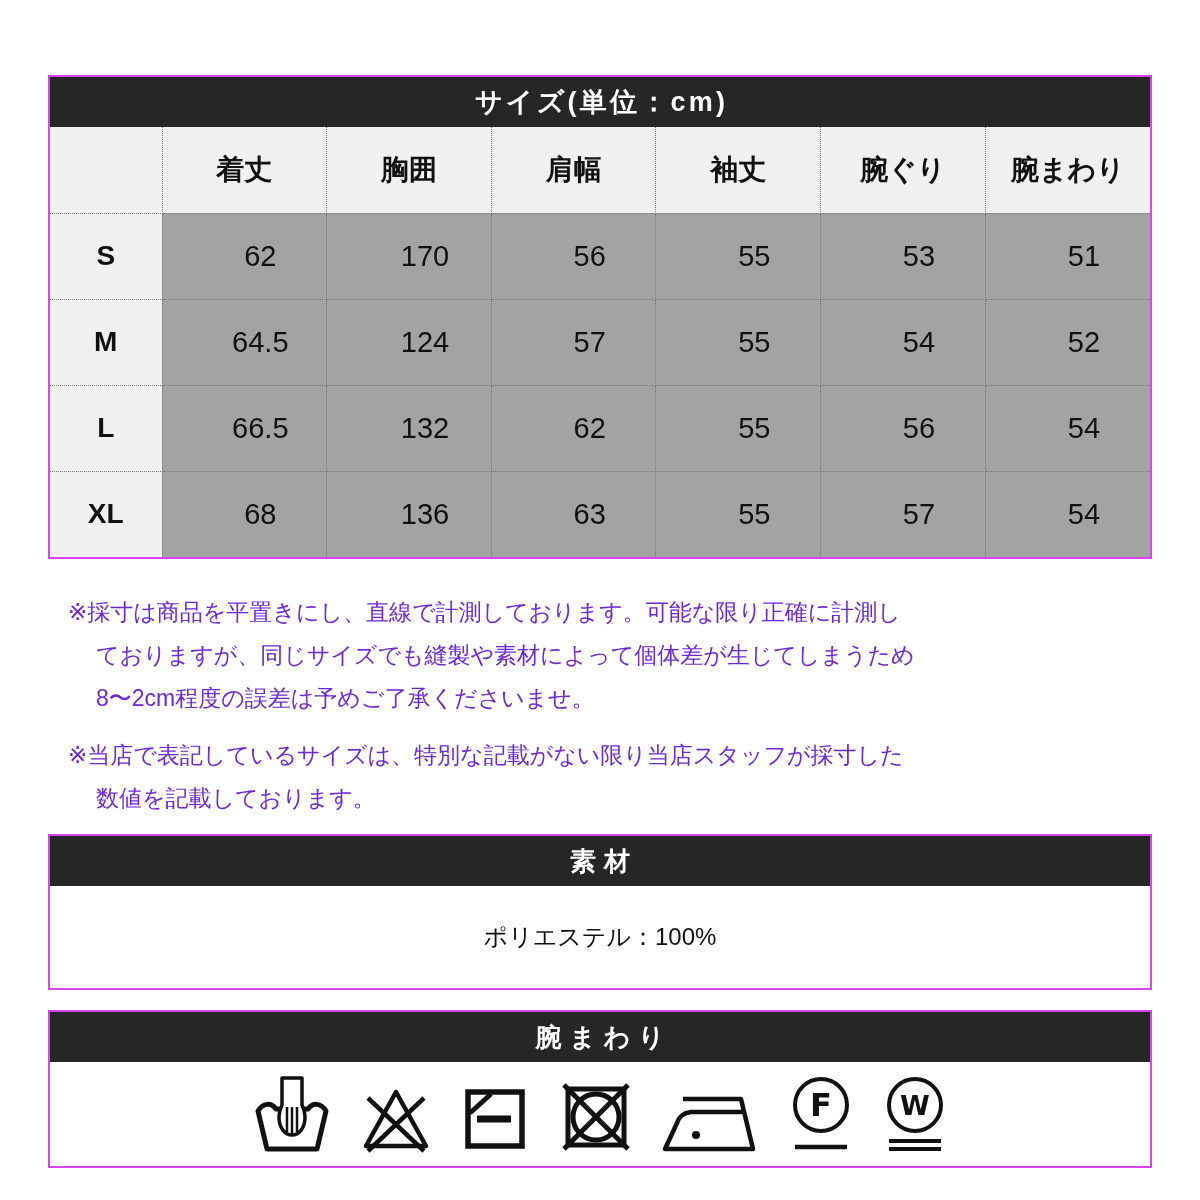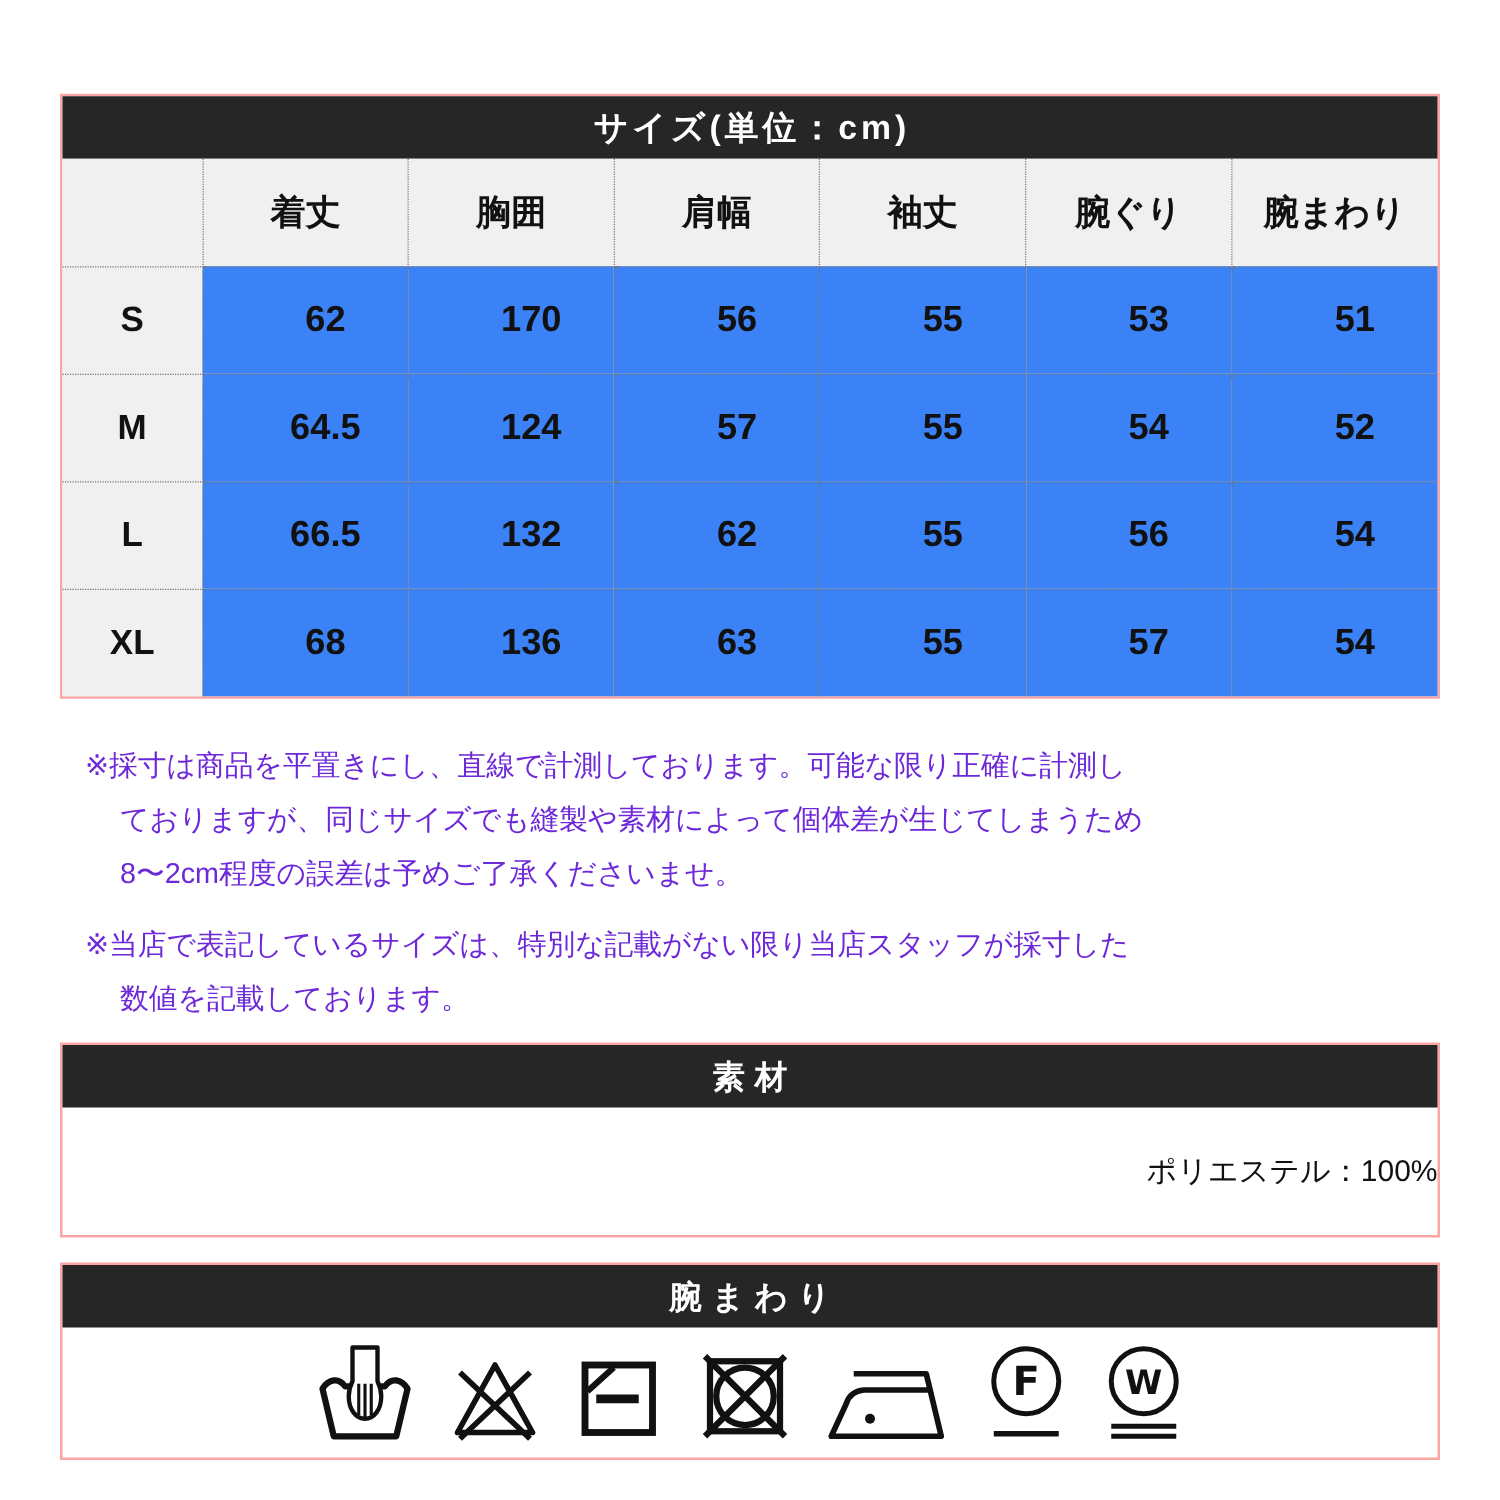--- a/index.html
+++ b/index.html
@@ -6,56 +6,56 @@
   html, body { background: #ffffff; }
   body {
     width: 1200px; height: 1200px;
     font-family: "Liberation Sans", "DejaVu Sans", sans-serif;
     color: #111111;
     overflow: hidden;
   }
   .page { width: 1200px; height: 1200px; padding: 75px 48px 0 48px; }
 
   
-  .boxed { border: 2px solid #fca5a5; background: #ffffff; }
+  .boxed { border: 2px solid #d946ef; background: #ffffff; }
 
   .section-bar {
     background: #262626; color: #ffffff;
     height: 50px; display: flex; align-items: center; justify-content: center;
     font-weight: bold; font-size: 26px; letter-spacing: 0.30em; text-indent: 0.30em;
   }
   .size-bar { letter-spacing: 0.12em; text-indent: 0.12em; font-size: 27px; }
 
   
   table.size-table { width: 100%; border-collapse: collapse; table-layout: fixed; }
   .size-table th, .size-table td {
     border: 1px dotted #777777;
     height: 86px; text-align: center; vertical-align: middle;
     font-size: 28px;
   }
   .size-table thead th { background: #f0f0f0; font-weight: bold; }
   .size-table tbody th { background: #f0f0f0; font-weight: bold; }
-  .size-table td { background: #3b82f6; font-weight: bold; font-size: 29px; padding-left: 32px; }
+  .size-table td { background: #a3a3a3; font-weight: normal; font-size: 29px; padding-left: 32px; }
   .size-table tr > *:first-child { border-left: none; }
   .size-table tr > *:last-child  { border-right: none; }
   .size-table thead tr > * { border-top: none; }
   .size-table tbody tr:last-child > * { border-bottom: none; }
 
   
   .notes { padding: 32px 0 0 20px; }
   .note { margin-bottom: 14px; }
   .note-line {
     font-size: 23px; line-height: 43px; white-space: nowrap; color: #6d28d9;
   }
   .note-line.cont { padding-left: 28px; }
 
   
   .material-section { margin-top: 12px; }
   .material-body {
-    height: 102px; display: flex; align-items: center; justify-content: flex-end;
+    height: 102px; display: flex; align-items: center; justify-content: center;
     font-size: 24px;
   }
   .care-section { margin-top: 20px; }
   .care-body {
     height: 104px; display: flex; align-items: flex-end; justify-content: center;
     gap: 30px; padding-bottom: 13px;
   }
   .care-icon { display: block; line-height: 0; }
   .care-icon svg { display: block; }
 </style>

